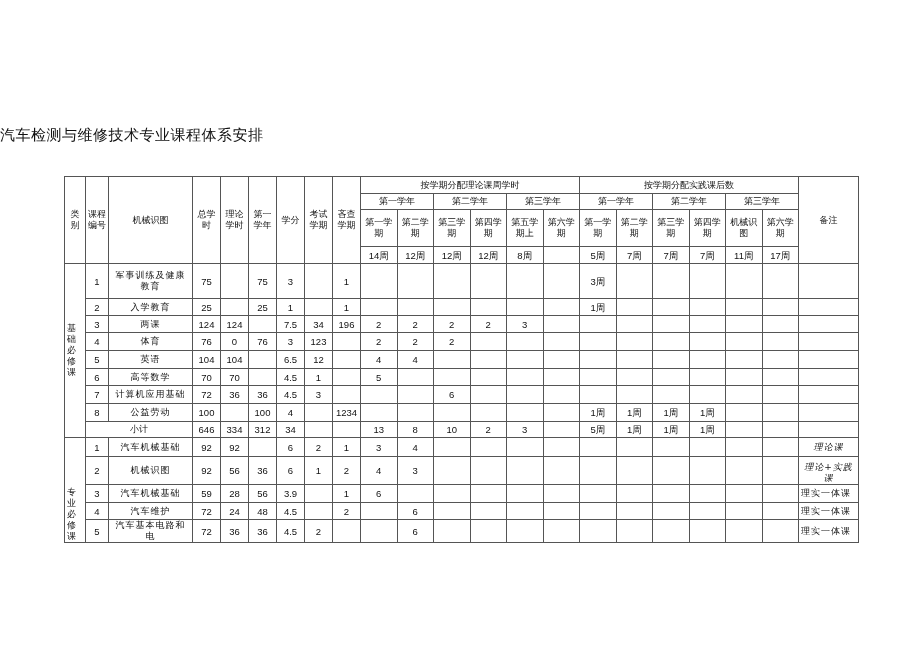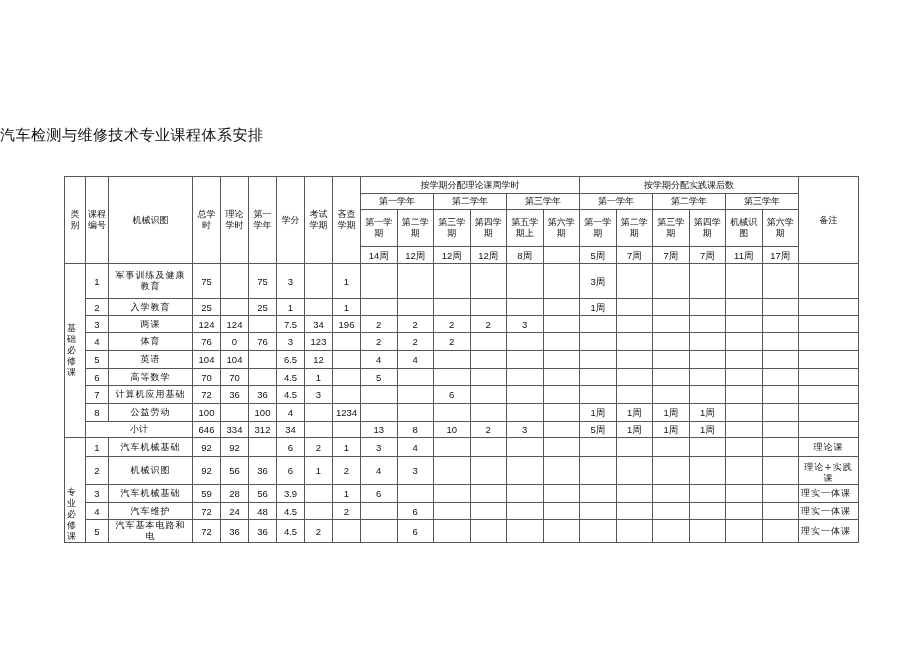--- a/index.html
+++ b/index.html
@@ -8,21 +8,21 @@
   .title { position:absolute; top:126px; left:0; width:920px; text-align:left;
            font-size:15px; letter-spacing:0.5px; font-family:"DejaVu Sans", sans-serif; }
   table.grid { position:absolute; left:64px; top:176px; border-collapse:collapse;
                table-layout:fixed; width:794px; }
   table.grid td { border:1px solid #555; padding:0 2px; font-size:9px; line-height:11px;
                   text-align:center; vertical-align:middle; overflow:hidden;
                   font-family:"DejaVu Serif", serif; }
   table.grid td.num { font-family:"Liberation Sans", sans-serif; font-size:9.5px; }
   td.name { text-align:right; font-size:9px; letter-spacing:1px; }
   td.vcat { text-align:left !important; letter-spacing:3px; line-height:17px; }
-  td.remark { text-align:center; letter-spacing:1px; }
+  td.remark { text-align:center; letter-spacing:1px;font-style:italic; }
   td.remark-l { text-align:left !important; letter-spacing:1px; }
   td.bottom { vertical-align:bottom !important; }
 </style>
 </head>
 <body>
 
 <div class="title">汽车检测与维修技术专业课程体系安排</div>
 
 <table class="grid">
   <colgroup>

